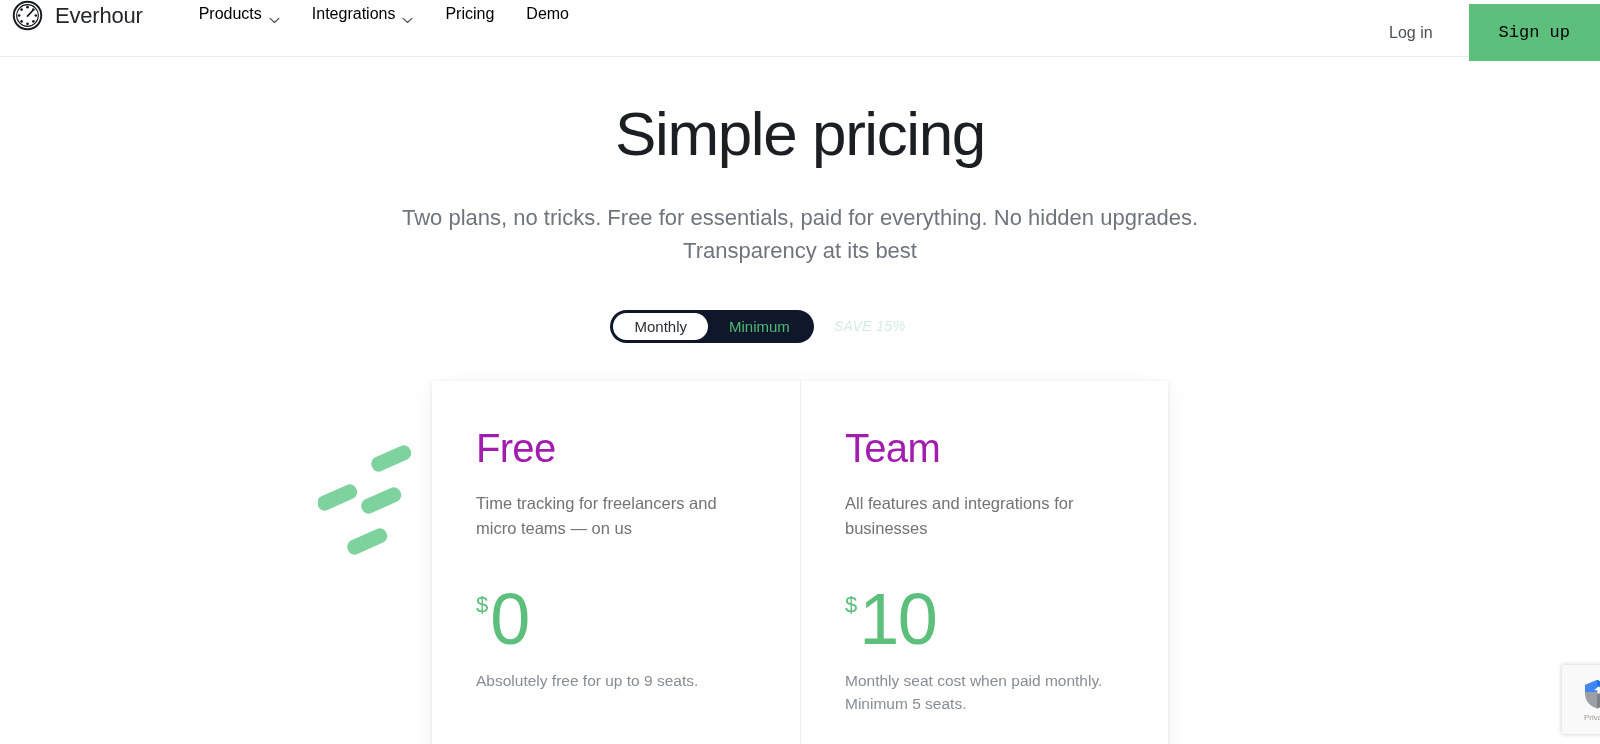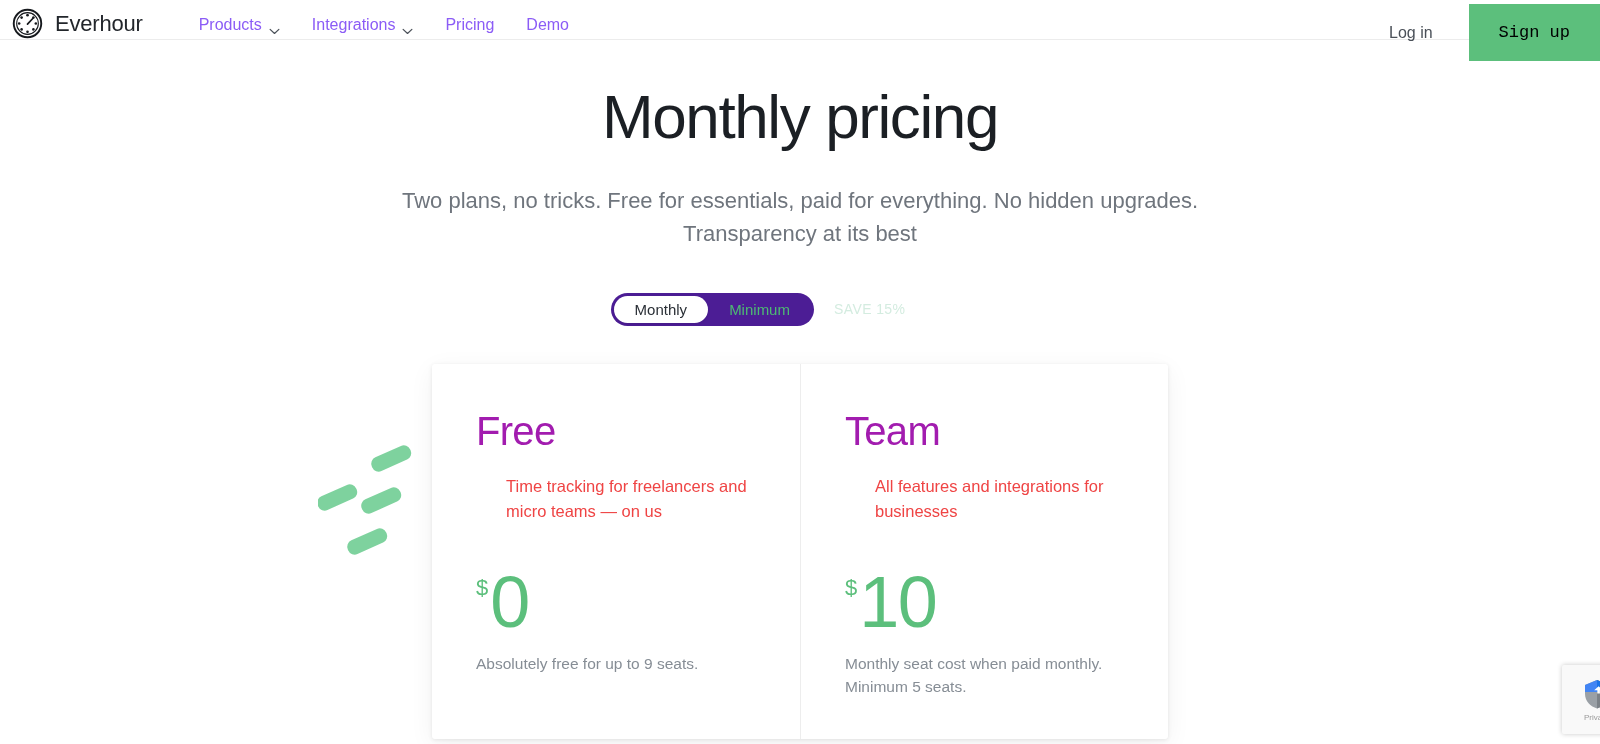--- a/index.html
+++ b/index.html
@@ -14,25 +14,25 @@
   body {
     font-family: "Liberation Sans", sans-serif;
     background: #ffffff;
     color: #3d4852;
     -webkit-font-smoothing: antialiased;
   }
 
   
   .site-header {
     position: relative;
-    height: 40px;
+    height: 57px;
     width: 100%;
     border-bottom: 1px solid #ececec;
     display: flex;
-    align-items: flex-end;
+    align-items: flex-start;
     background: #fff;
   }
 
   .brand {
     display: flex;
     align-items: center;
     gap: 12px;
     margin-left: 12px;
     text-decoration: none;
     color: #1f2933;
@@ -58,21 +58,21 @@
     align-items: center;
     margin-left: 40px;
     gap: 0;
   }
 
   .nav-item {
     display: flex;
     align-items: center;
     gap: 7px;
     font-size: 16px;
-    color: #8b5cf6;
+    color: #000000;
     padding: 6px 16px;
     cursor: pointer;
     white-space: nowrap;
     line-height: 1;
     text-decoration: none;
   }
 
   .chev {
     width: 11px;
     height: 7px;
@@ -149,21 +149,21 @@
   .toggle-wrap {
     display: flex;
     align-items: center;
     position: relative;
     left: -42px;
   }
 
   .toggle {
     display: inline-flex;
     align-items: center;
-    background: #4c1d95;
+    background: #0f172a;
     border-radius: 22px;
     height: 33px;
     padding: 3px;
     position: relative;
   }
 
   .toggle-opt {
     font-size: 15px;
     border: none;
     background: transparent;
@@ -183,20 +183,21 @@
     box-shadow: 0 1px 3px rgba(0,0,0,0.10);
   }
 
   .save-badge {
     margin-left: 20px;
     font-size: 14px;
     letter-spacing: 0.4px;
     color: #d4ece0;
     white-space: nowrap;
     font-weight: 400;
+    font-style: italic;
   }
 
   
   .deco-strokes {
     position: absolute;
     left: 318px;
     top: 437px;
     width: 120px;
     height: 135px;
     pointer-events: none;
@@ -229,23 +230,22 @@
     font-weight: 400;
     color: #a21caf;
     letter-spacing: -0.7px;
     line-height: 1;
   }
 
   .plan-desc {
     margin-top: 23px;
     font-size: 16.5px;
     line-height: 1.55;
-    color: #ef4444;
+    color: #737373;
     max-width: 290px;
-    margin-left: 30px;
   }
 
   .price-block {
     margin-top: 44px;
     display: flex;
     align-items: flex-start;
     color: #5cbf7c;
     line-height: 1;
   }
 
@@ -351,21 +351,21 @@
   </nav>
 
   <div class="header-right">
     <a class="login-link" href="#">Log in</a>
     <button class="signup-btn">Sign up</button>
   </div>
 
 </header>
 
 <section class="hero">
-  <h1 class="hero-title">Monthly pricing</h1>
+  <h1 class="hero-title">Simple pricing</h1>
   <p class="hero-sub">Two plans, no tricks. Free for essentials, paid for everything. No hidden upgrades. Transparency at its best</p>
 
   <div class="toggle-row">
     <div class="toggle-wrap">
       <div class="toggle">
         <button class="toggle-opt active">Monthly</button>
         <button class="toggle-opt">Minimum</button>
       </div>
       <span class="save-badge">SAVE 15%</span>
     </div>

